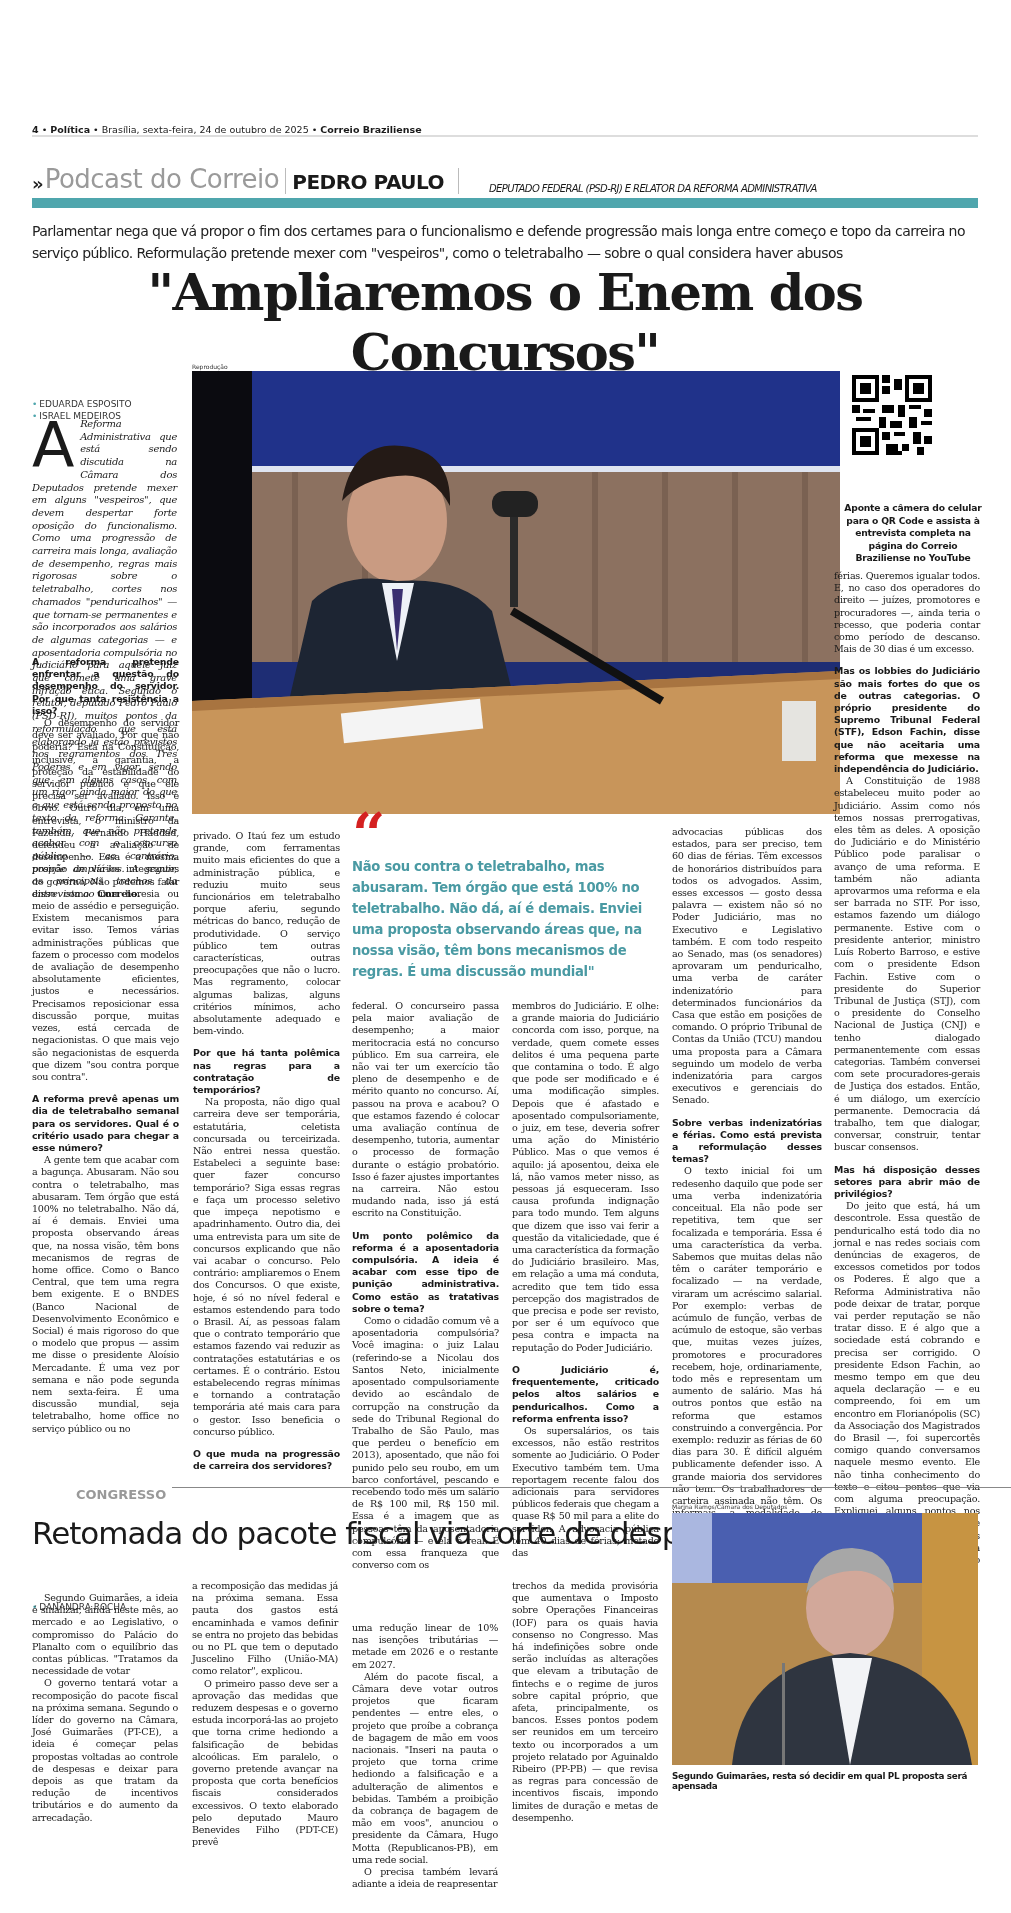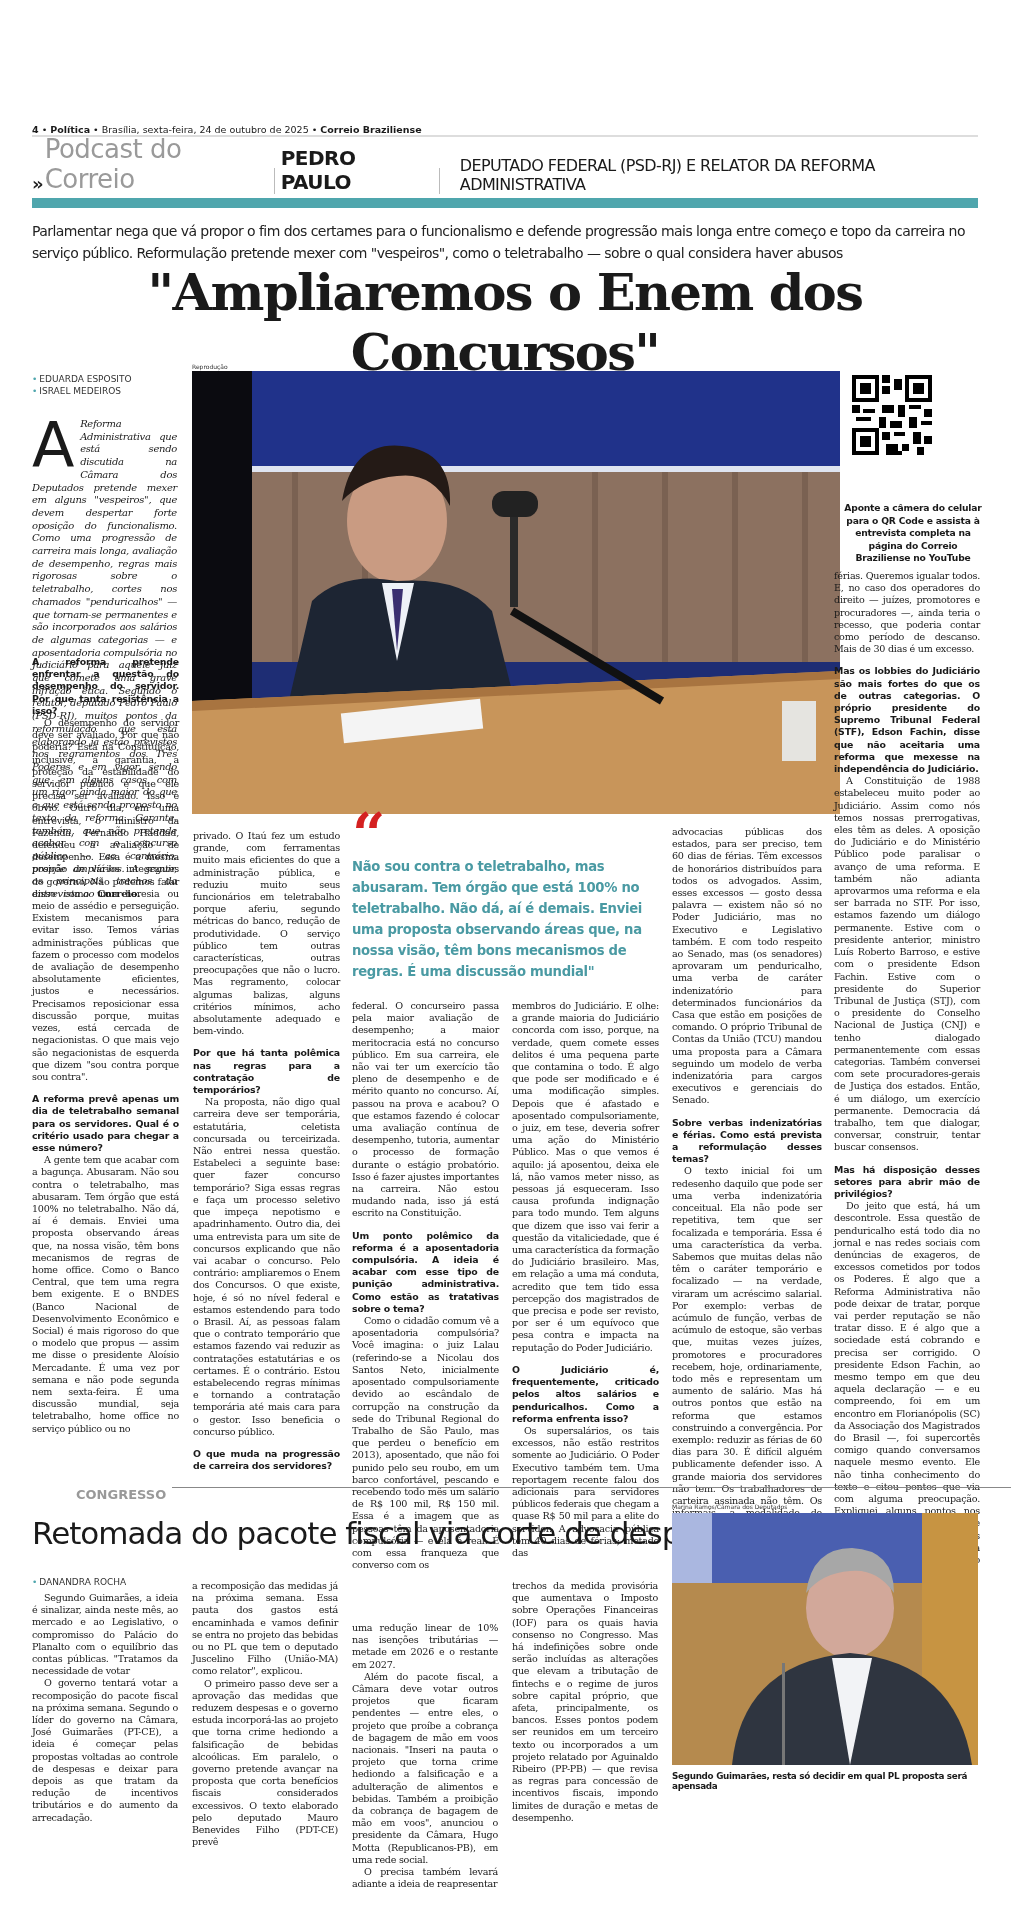--- a/index.html
+++ b/index.html
@@ -6,25 +6,25 @@
   body{width:1011px;height:1913px;position:relative;overflow:hidden;font-family:"DejaVu Serif",serif;color:#1a1a1a;}
   .abs{position:absolute;}
   .folio{left:32px;top:124px;width:946px;font-family:"DejaVu Sans",sans-serif;font-size:9.5px;border-bottom:2px solid #ddd;}
   .folio b{font-weight:bold;}
   .folio .bul{margin:0 3px;}
   .head-strip{left:32px;top:164px;width:946px;height:30px;display:flex;align-items:flex-end;font-family:"DejaVu Sans",sans-serif;}
   .head-strip .chev{font-size:18px;font-weight:bold;color:#222;margin-right:1px;}
   .head-strip .podcast{font-size:26px;color:#9a9a9a;font-weight:normal;letter-spacing:-0.5px;}
   .head-strip .sep{width:1px;height:26px;background:#bbb;margin:0 6px;}
   .head-strip .name{font-size:20px;font-weight:bold;letter-spacing:-0.5px;}
-  .head-strip .role{font-size:16px;margin-left:14px;letter-spacing:-0.6px;}
+  .head-strip .role{font-size:10px;margin-left:24px;letter-spacing:-0.6px;font-style:italic;}
   .teal-bar{left:32px;top:198px;width:946px;height:10px;background:#4fa6ad;}
   .dek{left:32px;top:220px;width:946px;font-family:"DejaVu Sans",sans-serif;font-size:14px;line-height:22px;letter-spacing:-0.55px;color:#222;}
   .headline{left:32px;top:262px;width:946px;text-align:center;font-family:"DejaVu Serif",serif;font-size:51px;font-weight:bold;letter-spacing:-1.6px;line-height:60px;}
-  .byline{font-family:"DejaVu Sans",sans-serif;font-size:9px;line-height:12px;color:#333;}
+  .byline{font-family:"DejaVu Sans",sans-serif;font-size:9px;line-height:12px;color:#333;margin-top:25px;}
   .byline span.dot{color:#4fa6ad;margin-right:2px;}
   .col{font-size:9.6px;line-height:12.2px;text-align:justify;letter-spacing:-0.25px;}
   .col p{margin:0;text-indent:12px;}
   .col p.noind{text-indent:0;}
   .q{font-family:"DejaVu Sans",sans-serif;font-weight:bold;font-size:9.4px;line-height:12.2px;margin:10px 0 0 0;letter-spacing:-0.2px;}
   .lead{font-style:italic;font-size:10px;line-height:12.7px;text-align:justify;letter-spacing:-0.3px;}
   .dropcap{float:left;font-family:"DejaVu Sans",sans-serif;font-size:62px;line-height:52px;margin:2px 6px 0 0;font-style:normal;}
   .photo{background:#1c2a6b;overflow:hidden;}
   .credit{font-family:"DejaVu Sans",sans-serif;font-size:6px;color:#333;}
   .pullquote{font-family:"DejaVu Sans",sans-serif;font-weight:bold;color:#4a9aa3;font-size:13.2px;line-height:21px;letter-spacing:-0.3px;}

